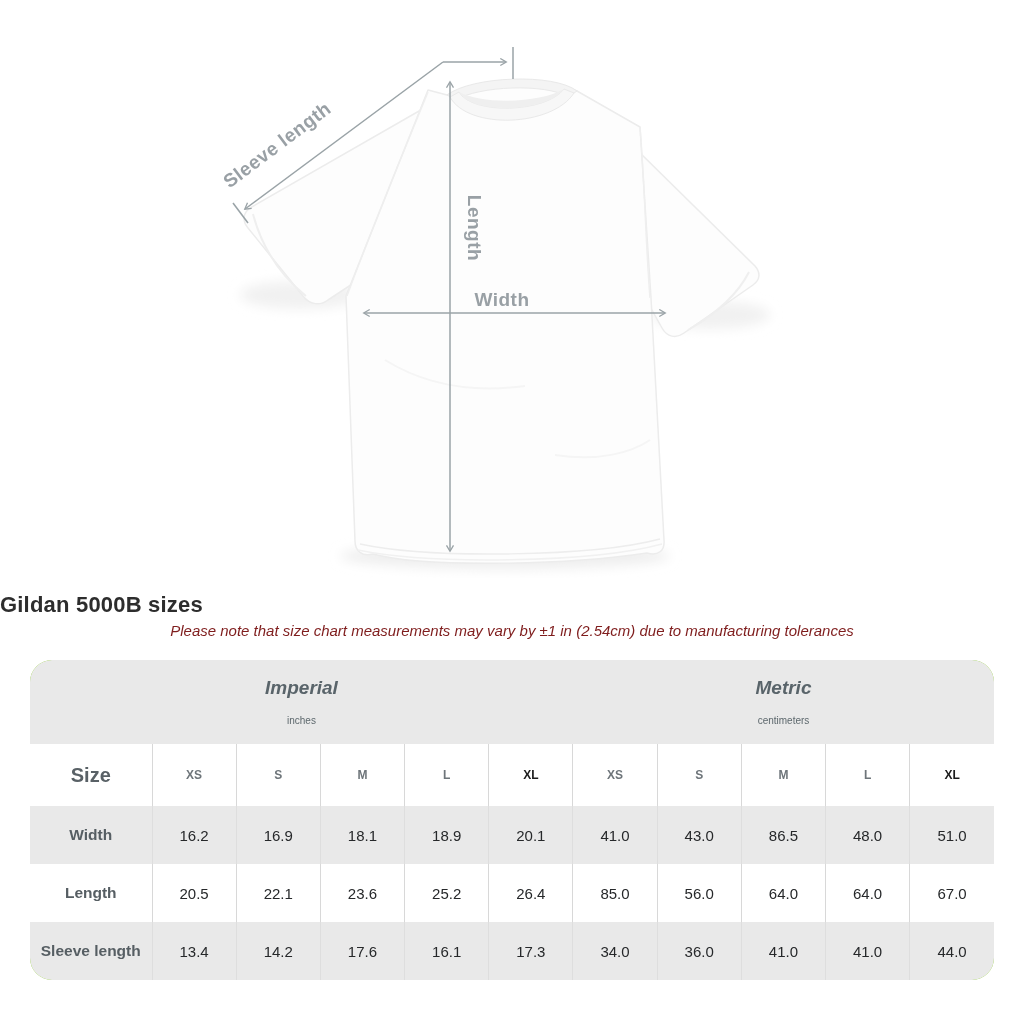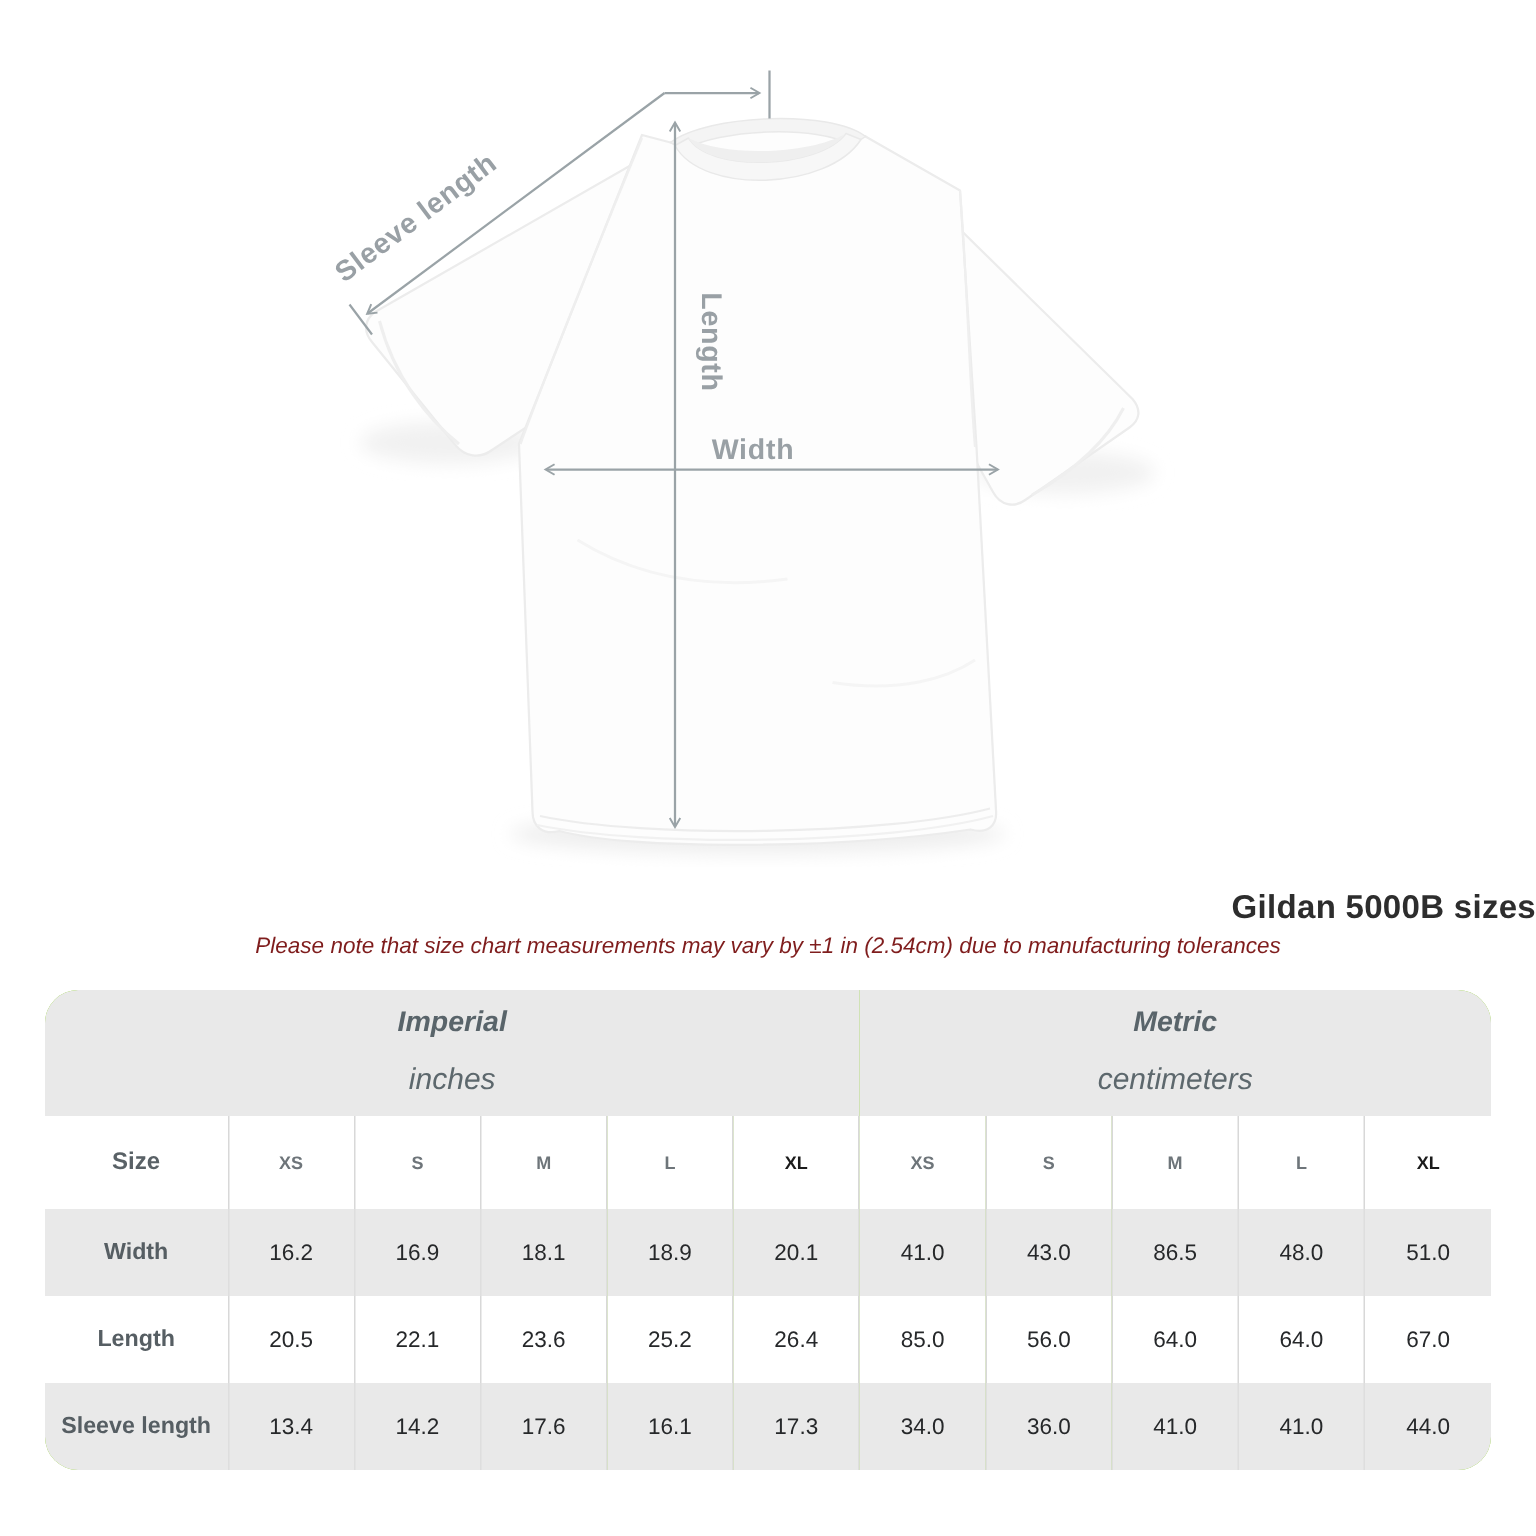--- a/index.html
+++ b/index.html
@@ -9,21 +9,21 @@
     -webkit-font-smoothing:antialiased;
   }
   .page{position:relative;width:1024px;height:1024px;background:#fff;}
 
   
   .diagram{position:relative;width:1024px;height:578px;}
   .diagram svg{position:absolute;left:0;top:0;}
 
   
   .title{
-    margin:14px 0 4px;text-align:right;
+    margin:14px 0 4px;text-align:left;
     font-size:22px;font-weight:700;color:#2d2d2d;letter-spacing:.2px;
   }
   .subtitle{
     margin:0 0 21px;text-align:center;font-style:italic;
     font-size:15px;color:#7f1d1d;
   }
 
   
   .table-wrap{
     margin:0 30px;border-radius:22px;overflow:hidden;background:#84cc16;
@@ -32,27 +32,27 @@
     width:100%;border-collapse:collapse;table-layout:fixed;
   }
   col.label-col{width:122px;}
   tr.group-row th{
     background:#e9e9e9;height:84px;vertical-align:middle;padding:0;
   }
   .group-name{
     font-size:19px;font-weight:700;font-style:italic;color:#59646a;line-height:1.1;
   }
   .group-unit{
-    margin-top:17px;font-size:20px;font-weight:400;font-style:italic;color:#5d686d;
+    margin-top:17px;font-size:10px;font-weight:400;color:#5d686d;
   }
   tr.size-row th{
     height:62px;background:#ffffff;font-size:12px;font-weight:700;
     color:#6e757a;vertical-align:middle;padding:0;
   }
-  tr.size-row th.corner{font-size:16px;color:#596166;}
+  tr.size-row th.corner{font-size:20px;color:#596166;}
   tr.size-row th.hl{color:#1b1b1b;}
   tr.data-row td{
     height:58px;text-align:center;vertical-align:middle;
     font-size:15px;color:#26282a;padding:0;background:#ffffff;
   }
   tr.data-row td.row-label{
     font-weight:700;font-size:15.5px;color:#565e63;
   }
   tr.data-row.stripe td{background:#e9e9e9;}
   .sep{border-left:1px solid #d8d8d8;}

